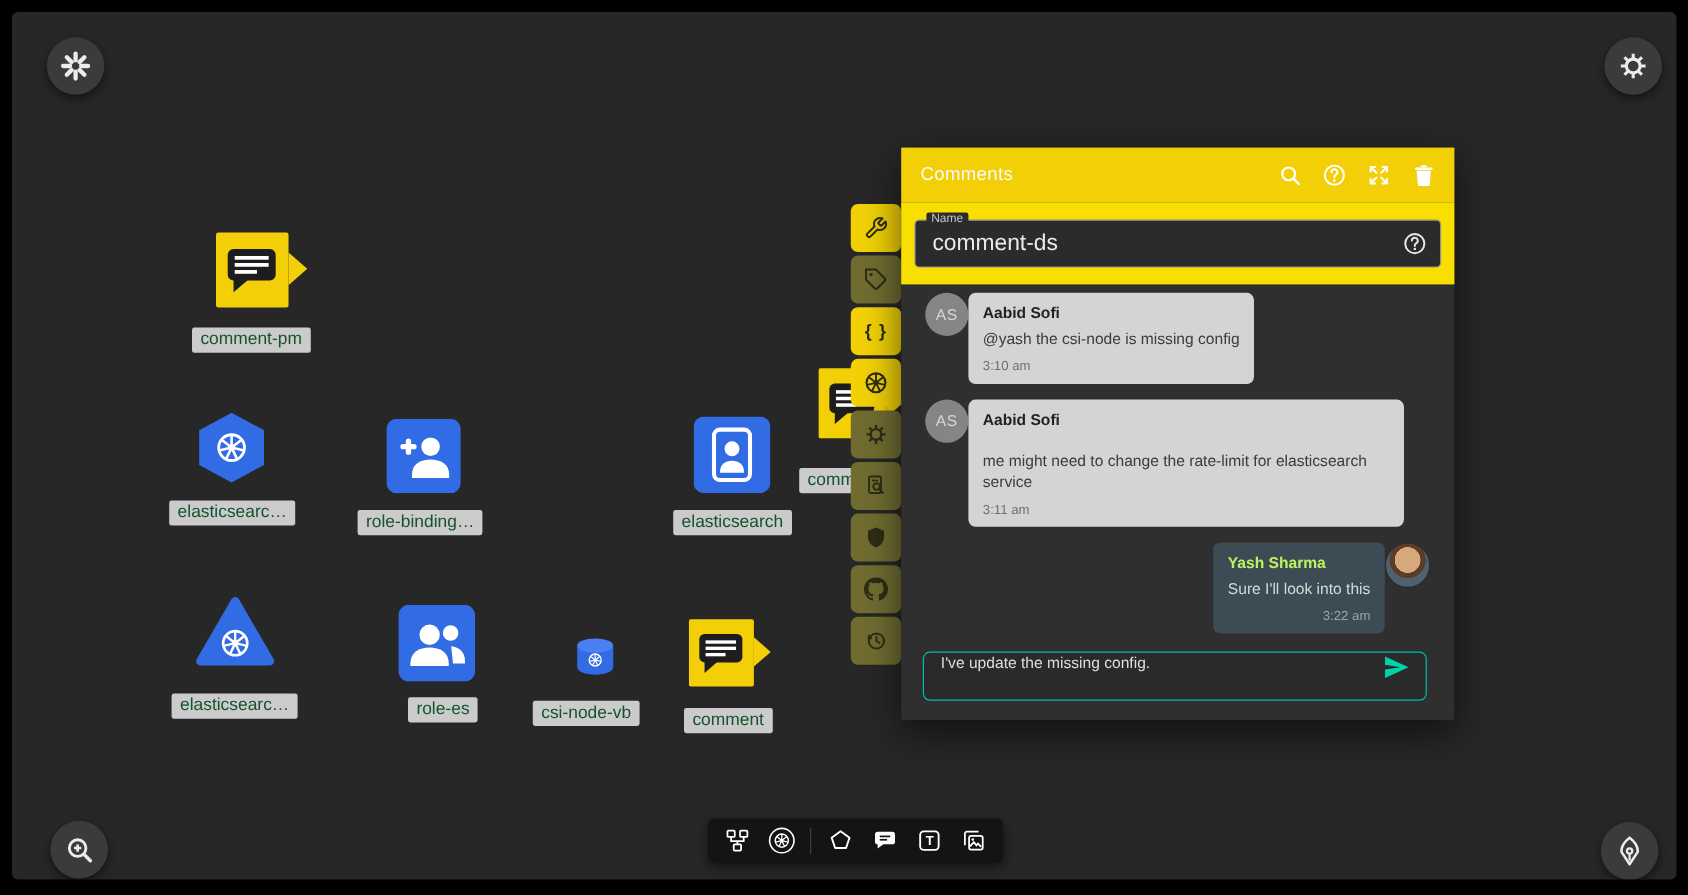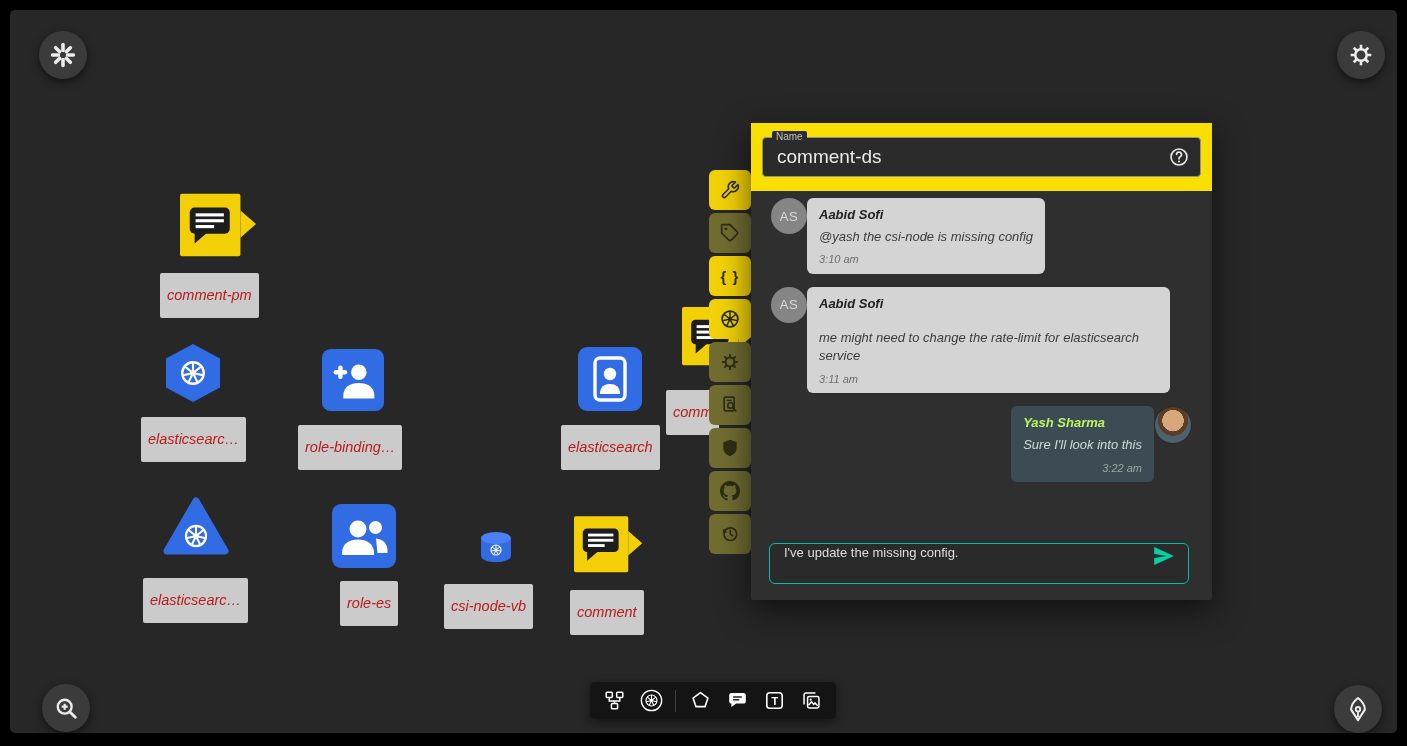--- a/index.html
+++ b/index.html
@@ -13,23 +13,23 @@
   }
   
   .circle-btn{
     position:absolute;width:48px;height:48px;border-radius:50%;
     background:#3b3b3b;display:flex;align-items:center;justify-content:center;
     color:#ececec;box-shadow:0 3px 8px rgba(0,0,0,.55);cursor:pointer;z-index:40;
   }
   
   .node{position:absolute;z-index:5;cursor:pointer}
   .node-label{
-    position:absolute;z-index:6;background:#cbcbcb;color:#b91c1c;
-    font-size:14.5px;line-height:21px;padding:12px 7px;border-radius:2px;
-    white-space:nowrap;cursor:pointer;font-style:italic;
+    position:absolute;z-index:6;background:#cbcbcb;color:#14532d;
+    font-size:14.5px;line-height:21px;padding:0 7px;border-radius:2px;
+    white-space:nowrap;cursor:pointer;
   }
   
   .ctx-toolbar{position:absolute;left:699px;top:160px;z-index:20;display:flex;flex-direction:column;gap:3px}
   .ctx-btn{
     width:42px;height:40px;border-radius:6px;display:flex;align-items:center;
     justify-content:center;color:#2e2d15;cursor:pointer;position:relative;
   }
   .ctx-btn.bright{background:#F2D206}
   .ctx-btn.dim{background:#716D31}
   .ctx-glyph{font-weight:bold;font-size:15px;letter-spacing:1px}
@@ -67,21 +67,21 @@
     width:36px;height:36px;border-radius:50%;flex:none;background:#858585;
     color:#d8d8d8;display:flex;align-items:center;justify-content:center;
     font-size:13px;letter-spacing:.5px;
   }
   .avatar.photo{
     background:radial-gradient(circle at 50% 38%,#d7a87c 0 37%,#5a3c28 38% 52%,#4d616e 53% 100%);
     border:1px solid #2a2a2a;
   }
   .bubble{
     background:#d4d4d4;border-radius:6px;padding:8px 12px 7px;color:#3c3c3c;
-    font-size:13px;line-height:1.35;max-width:350px;font-style:italic;
+    font-size:13px;line-height:1.35;max-width:350px;
   }
   .bubble .author{font-weight:bold;color:#222;margin-bottom:4px;font-size:13px}
   .bubble .time{font-size:11px;color:#6f6f6f;margin-top:7px}
   .bubble.wide{width:339px}
   .bubble.wide .text{margin-top:17px}
   .bubble.dark{background:#3d4c54;color:#c9ded6;max-width:160px}
   .bubble.dark .author{color:#bef264}
   .bubble.dark .time{color:#94a8a2;text-align:right}
   .msg-input-wrap{
     position:absolute;left:18px;bottom:16px;width:420px;height:41px;
@@ -393,20 +393,45 @@
         </svg>
     </div>
     <div class="ctx-btn dim">
       <svg width="20" height="20" viewBox="0 0 24 24">
           <use href="#i-history"></use>
         </svg>
     </div>
   </div>
 
   <div class="panel">
+    <div class="panel-header">
+      <span class="panel-title">Comments</span>
+      <div class="panel-header-icons">
+        <span class="hicon">
+          <svg width="22" height="22" viewBox="0 0 24 24">
+              <use href="#i-search"></use>
+            </svg>
+        </span>
+        <span class="hicon">
+          <svg width="22" height="22" viewBox="0 0 24 24">
+              <use href="#i-help"></use>
+            </svg>
+        </span>
+        <span class="hicon">
+          <svg width="22" height="22" viewBox="0 0 24 24">
+              <use href="#i-expand"></use>
+            </svg>
+        </span>
+        <span class="hicon">
+          <svg width="21" height="21" viewBox="0 0 24 24">
+              <use href="#i-trash"></use>
+            </svg>
+        </span>
+      </div>
+    </div>
 
     <div class="name-section">
       <div class="name-input-wrap">
         <span class="name-float-label">Name</span>
         <input class="name-input" type="text" value="comment-ds" style="">
         <svg class="name-help" viewBox="0 0 24 24">
             <use href="#i-help"></use>
           </svg>
       </div>
     </div>

